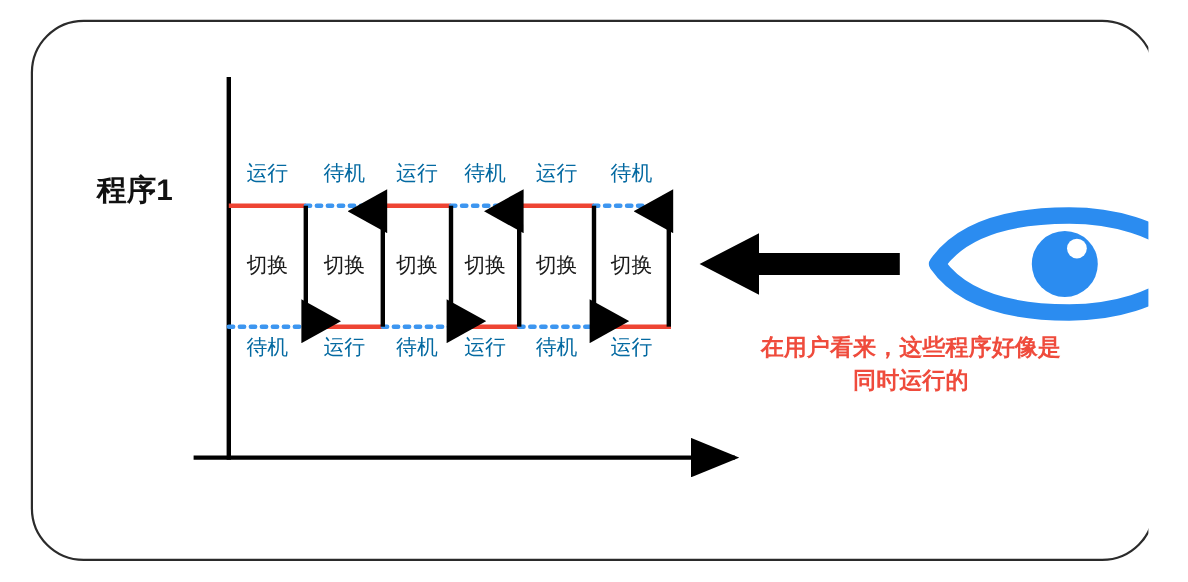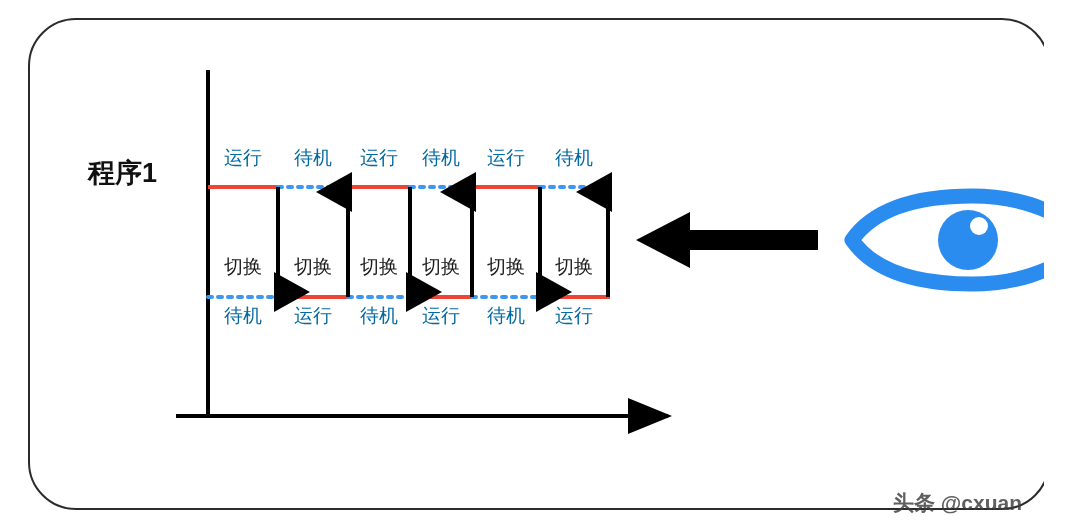--- a/index.html
+++ b/index.html
@@ -57,21 +57,20 @@
   .top-state { top: 145px; }
   .bottom-state { top: 303px; }
   .switch-label {
     position: absolute;
     font-size: 19px;
     color: #1a1a1a;
     white-space: nowrap;
     text-align: center;
     transform: translateX(-50%);
     top: 228px;
-    margin-top: 26px;
   }
   #annotation {
     position: absolute;
     left: 628px;
     top: 302px;
     width: 400px;
     text-align: center;
     color: #ef4b3c;
     font-weight: bold;
     font-size: 21px;
@@ -182,16 +181,19 @@
   <div class="switch-label" style="left:506px;">切换</div>
   <div class="switch-label" style="left:574px;">切换</div>
 
   <div class="state-label bottom-state" style="left:243px;">待机</div>
   <div class="state-label bottom-state" style="left:313px;">运行</div>
   <div class="state-label bottom-state" style="left:379px;">待机</div>
   <div class="state-label bottom-state" style="left:441px;">运行</div>
   <div class="state-label bottom-state" style="left:506px;">待机</div>
   <div class="state-label bottom-state" style="left:574px;">运行</div>
 
+  <div id="annotation">
+    <div>在用户看来，这些程序好像是</div>
+    <div>同时运行的</div>
+  </div>
 
-  <div id="watermark">头条 @cxuan</div>
 
 </div>
 
 </body></html>

